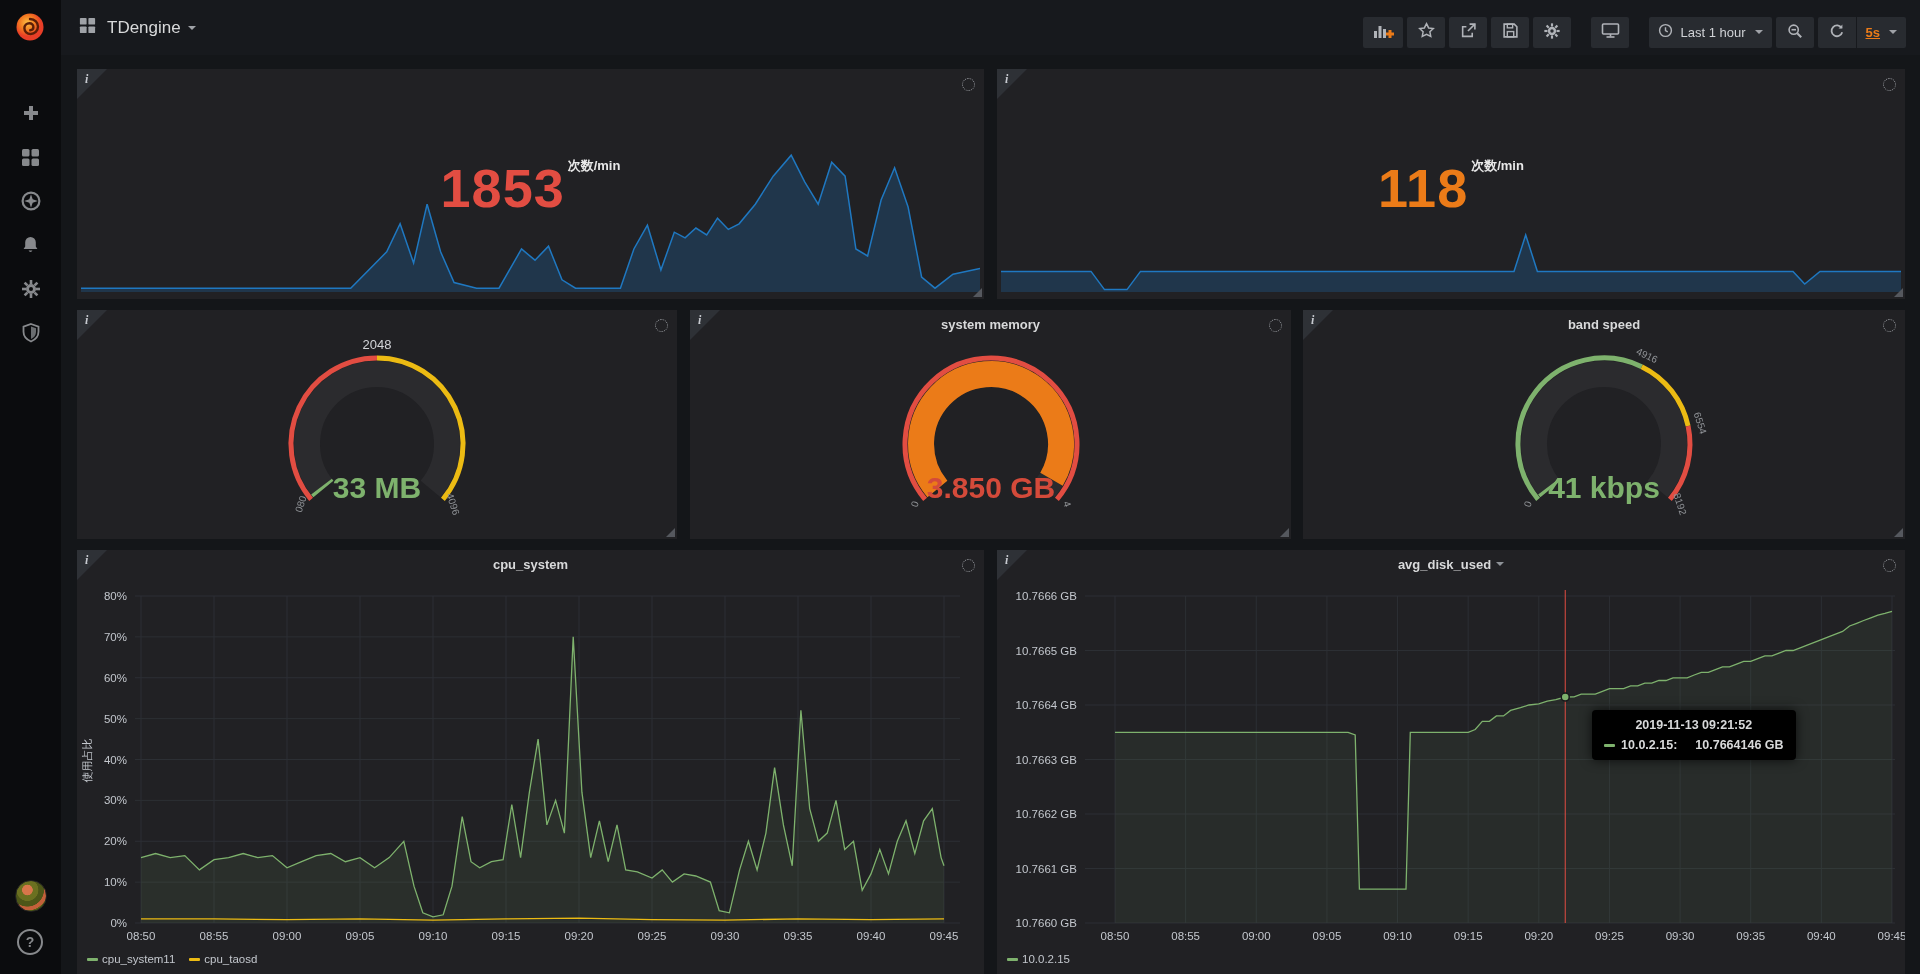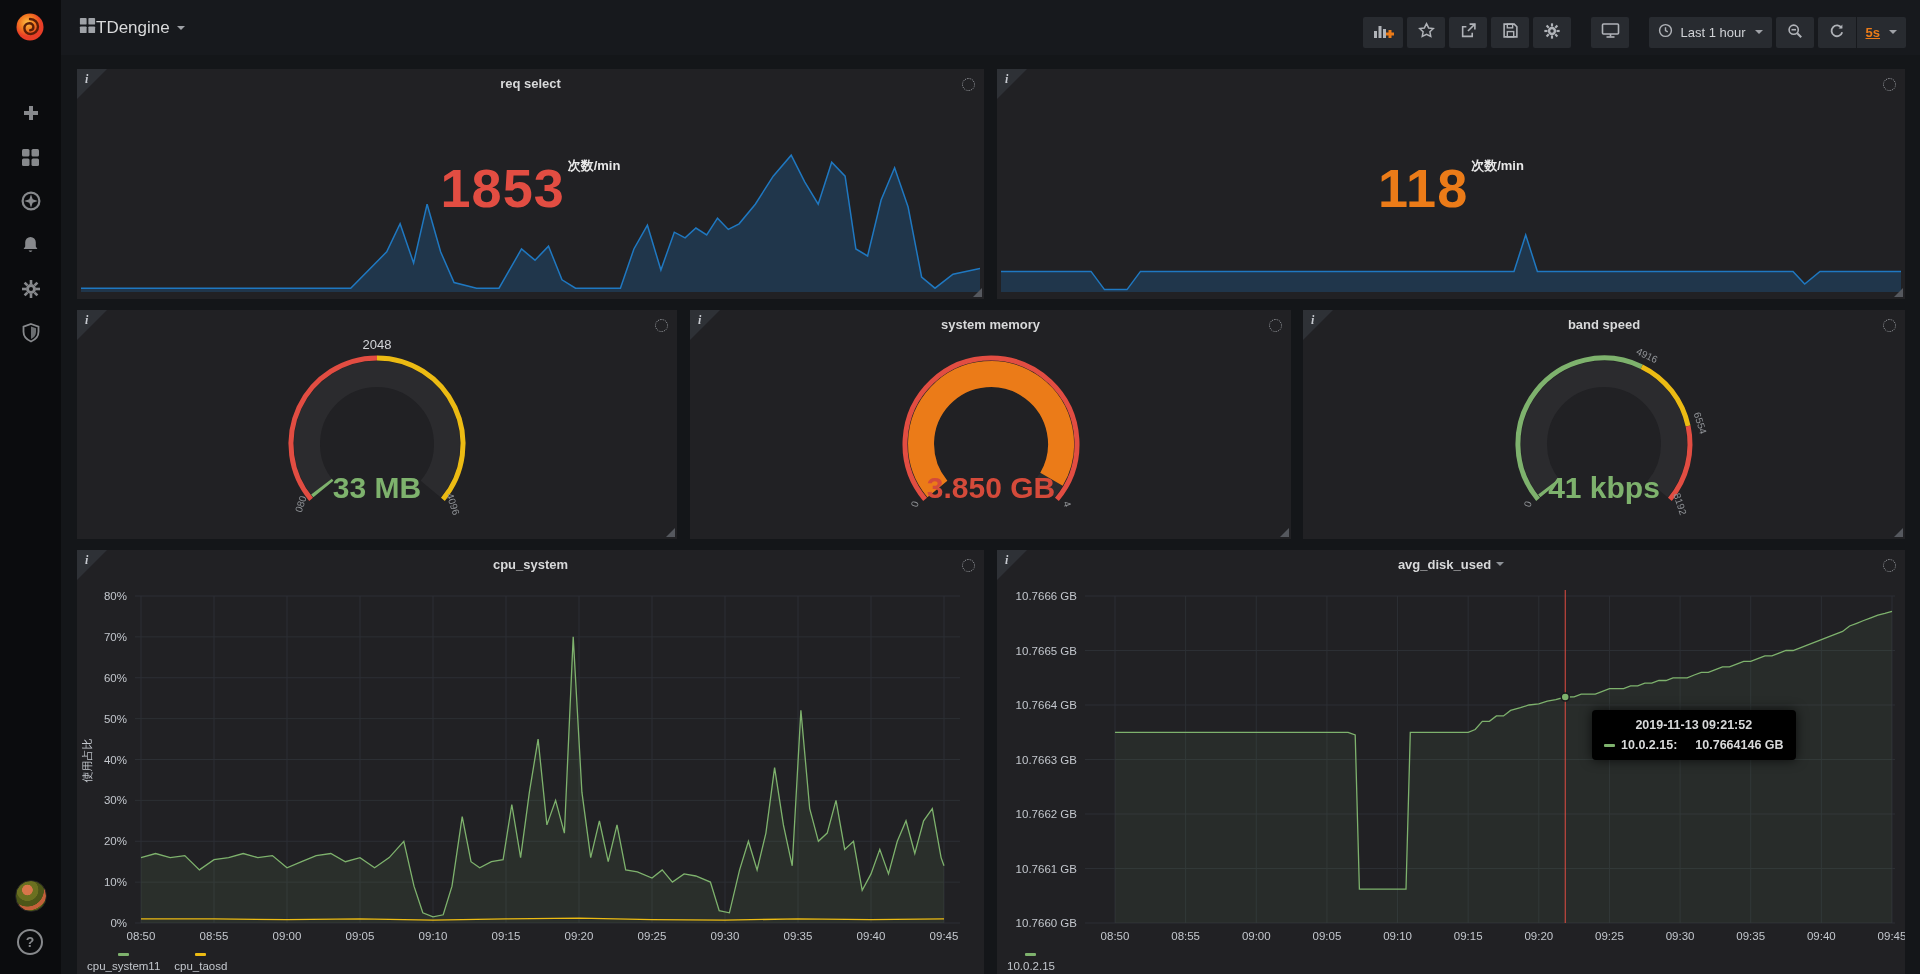--- a/index.html
+++ b/index.html
@@ -15,21 +15,21 @@
   .side-item svg{stroke:#87898c;fill:none;}
   .avatar{position:absolute;left:15px;top:880px;width:30px;height:30px;border-radius:50%;
           background:radial-gradient(circle at 38% 30%,#d8764a 0 18%,#6b7020 20% 38%,#4d5618 40% 58%,#c2603a 60% 72%,#556014 74%);
           border:1px solid #222;cursor:pointer;}
   .help{position:absolute;left:17px;top:929px;width:22px;height:22px;border-radius:50%;border:2px solid #87898c;
         color:#87898c;font-size:14px;font-weight:bold;display:flex;align-items:center;justify-content:center;cursor:pointer;}
 
   
   .navbar{position:absolute;left:61px;right:0;top:0;height:55px;background:#17191d;display:flex;align-items:center;z-index:20;}
   .nav-left{display:flex;align-items:center;margin-left:18px;cursor:pointer;}
-  .nav-title{font-size:17px;color:#d8d9da;}
+  .nav-title{font-size:17px;color:#d8d9da;margin-left:11px;}
   .caret{width:0;height:0;border-left:4px solid transparent;border-right:4px solid transparent;border-top:4px solid #9fa2a7;display:inline-block;margin-left:7px;}
   .nav-right{margin-left:auto;display:flex;align-items:center;margin-right:14px;}
   .nav-btn{height:31px;min-width:38px;background:#282b30;border:none;border-radius:2px;margin-left:4px;
            display:flex;align-items:center;justify-content:center;cursor:pointer;padding:0 9px;color:#b0b3b8;margin-top:9px;}
   .nav-btn svg{stroke:#b0b3b8;fill:none;}
   .gap{width:16px;}
   .time-label{font-size:13px;color:#d0d2d6;margin:0 2px 0 7px;}
   .interval-label{font-size:13px;color:#eb7b18;font-weight:bold;margin-right:2px;text-decoration:underline;}
   .btn-glue{margin-left:1px;border-top-left-radius:0;border-bottom-left-radius:0;}
   .btn-glue-l{border-top-right-radius:0;border-bottom-right-radius:0;}
@@ -50,21 +50,21 @@
   .bigstat .unit{font-size:13px;font-weight:bold;color:#e9e9e9;margin-left:3px;}
 
   
   .gauge-box{position:absolute;left:0;right:0;top:26px;display:flex;justify-content:center;}
 
   
   .ts{position:absolute;left:0;top:0;width:100%;height:470px;}
   .ylabel{position:absolute;left:2px;top:140px;width:16px;height:140px;display:flex;align-items:center;justify-content:center;z-index:4;}
   .ylabel span{transform:rotate(-90deg);white-space:nowrap;font-size:11px;color:#c3c7cd;}
   .legend{position:absolute;left:10px;top:403px;display:flex;gap:14px;font-size:11.5px;color:#c3c7cd;z-index:4;}
-  .legend .item{display:flex;align-items:center;gap:4px;cursor:pointer;flex-direction:column;}
+  .legend .item{display:flex;align-items:center;gap:4px;cursor:pointer;}
   .dash{display:inline-block;width:11px;height:3px;border-radius:1px;}
   .dash.green{background:#7eb26d;}
   .dash.yellow{background:#ecbb13;}
 
   
   .tooltip{position:absolute;left:595px;top:160px;background:#000000;border-radius:4px;padding:8px 12px;
            box-shadow:0 0 12px rgba(0,0,0,.7);font-size:12.5px;color:#d8d9da;z-index:9;white-space:nowrap;}
   .tooltip .tt-time{font-weight:bold;text-align:center;margin-bottom:6px;}
   .tooltip .tt-row{display:flex;align-items:center;}
   .tooltip .tt-name{font-weight:bold;margin-left:6px;}
@@ -239,23 +239,20 @@
       <button class="nav-btn btn-glue">
         <span class="interval-label">5s</span>
         <span class="caret"></span>
       </button>
     </div>
   </header>
 
   <section class="panel" style="left:77px;top:69px;width:907px;height:230px;">
     <div class="info-corner"></div>
       <span class="info-i">i</span>
-    <div class="panel-title">
-        <span>req select</span>
-      </div>
     <div class="spinner"></div>
     <div class="spark" id="spark-req-select"><svg width="899" height="148">
           <path d="M0.0 143.2 L269.7 143.2 L305.7 106.8 L319.1 78.8 L332.6 118.0 L346.1 59.2 L359.6 106.8 L373.1 137.6 L395.6 143.2 L418.0 143.2 L440.5 104.0 L454.0 115.2 L467.5 101.2 L481.0 134.8 L494.5 143.2 L539.4 143.2 L552.9 104.0 L566.4 80.2 L579.9 125.0 L593.3 87.2 L604.1 92.8 L614.9 83.0 L625.7 90.0 L636.5 73.2 L647.3 84.4 L658.1 78.8 L674.3 59.2 L692.2 31.2 L710.2 10.2 L723.7 36.8 L737.2 59.2 L750.7 17.2 L764.1 31.2 L774.9 104.0 L786.6 111.0 L800.1 55.0 L813.6 22.8 L827.1 62.0 L840.6 132.0 L854.0 143.2 L872.0 129.2 L899.0 123.6 L899 147 L0 147 Z" fill="rgba(31,120,193,0.25)" stroke="none"></path>
           <path d="M0.0 143.2 L269.7 143.2 L305.7 106.8 L319.1 78.8 L332.6 118.0 L346.1 59.2 L359.6 106.8 L373.1 137.6 L395.6 143.2 L418.0 143.2 L440.5 104.0 L454.0 115.2 L467.5 101.2 L481.0 134.8 L494.5 143.2 L539.4 143.2 L552.9 104.0 L566.4 80.2 L579.9 125.0 L593.3 87.2 L604.1 92.8 L614.9 83.0 L625.7 90.0 L636.5 73.2 L647.3 84.4 L658.1 78.8 L674.3 59.2 L692.2 31.2 L710.2 10.2 L723.7 36.8 L737.2 59.2 L750.7 17.2 L764.1 31.2 L774.9 104.0 L786.6 111.0 L800.1 55.0 L813.6 22.8 L827.1 62.0 L840.6 132.0 L854.0 143.2 L872.0 129.2 L899.0 123.6 " fill="none" stroke="#1f78c1" stroke-width="1.5"></path>
         </svg></div>
     <div class="bigstat">
       <span class="val" style="color:#e24d42;">1853</span>
       <span class="unit">次数/min</span>
     </div>
     <div class="resize-handle"></div>

